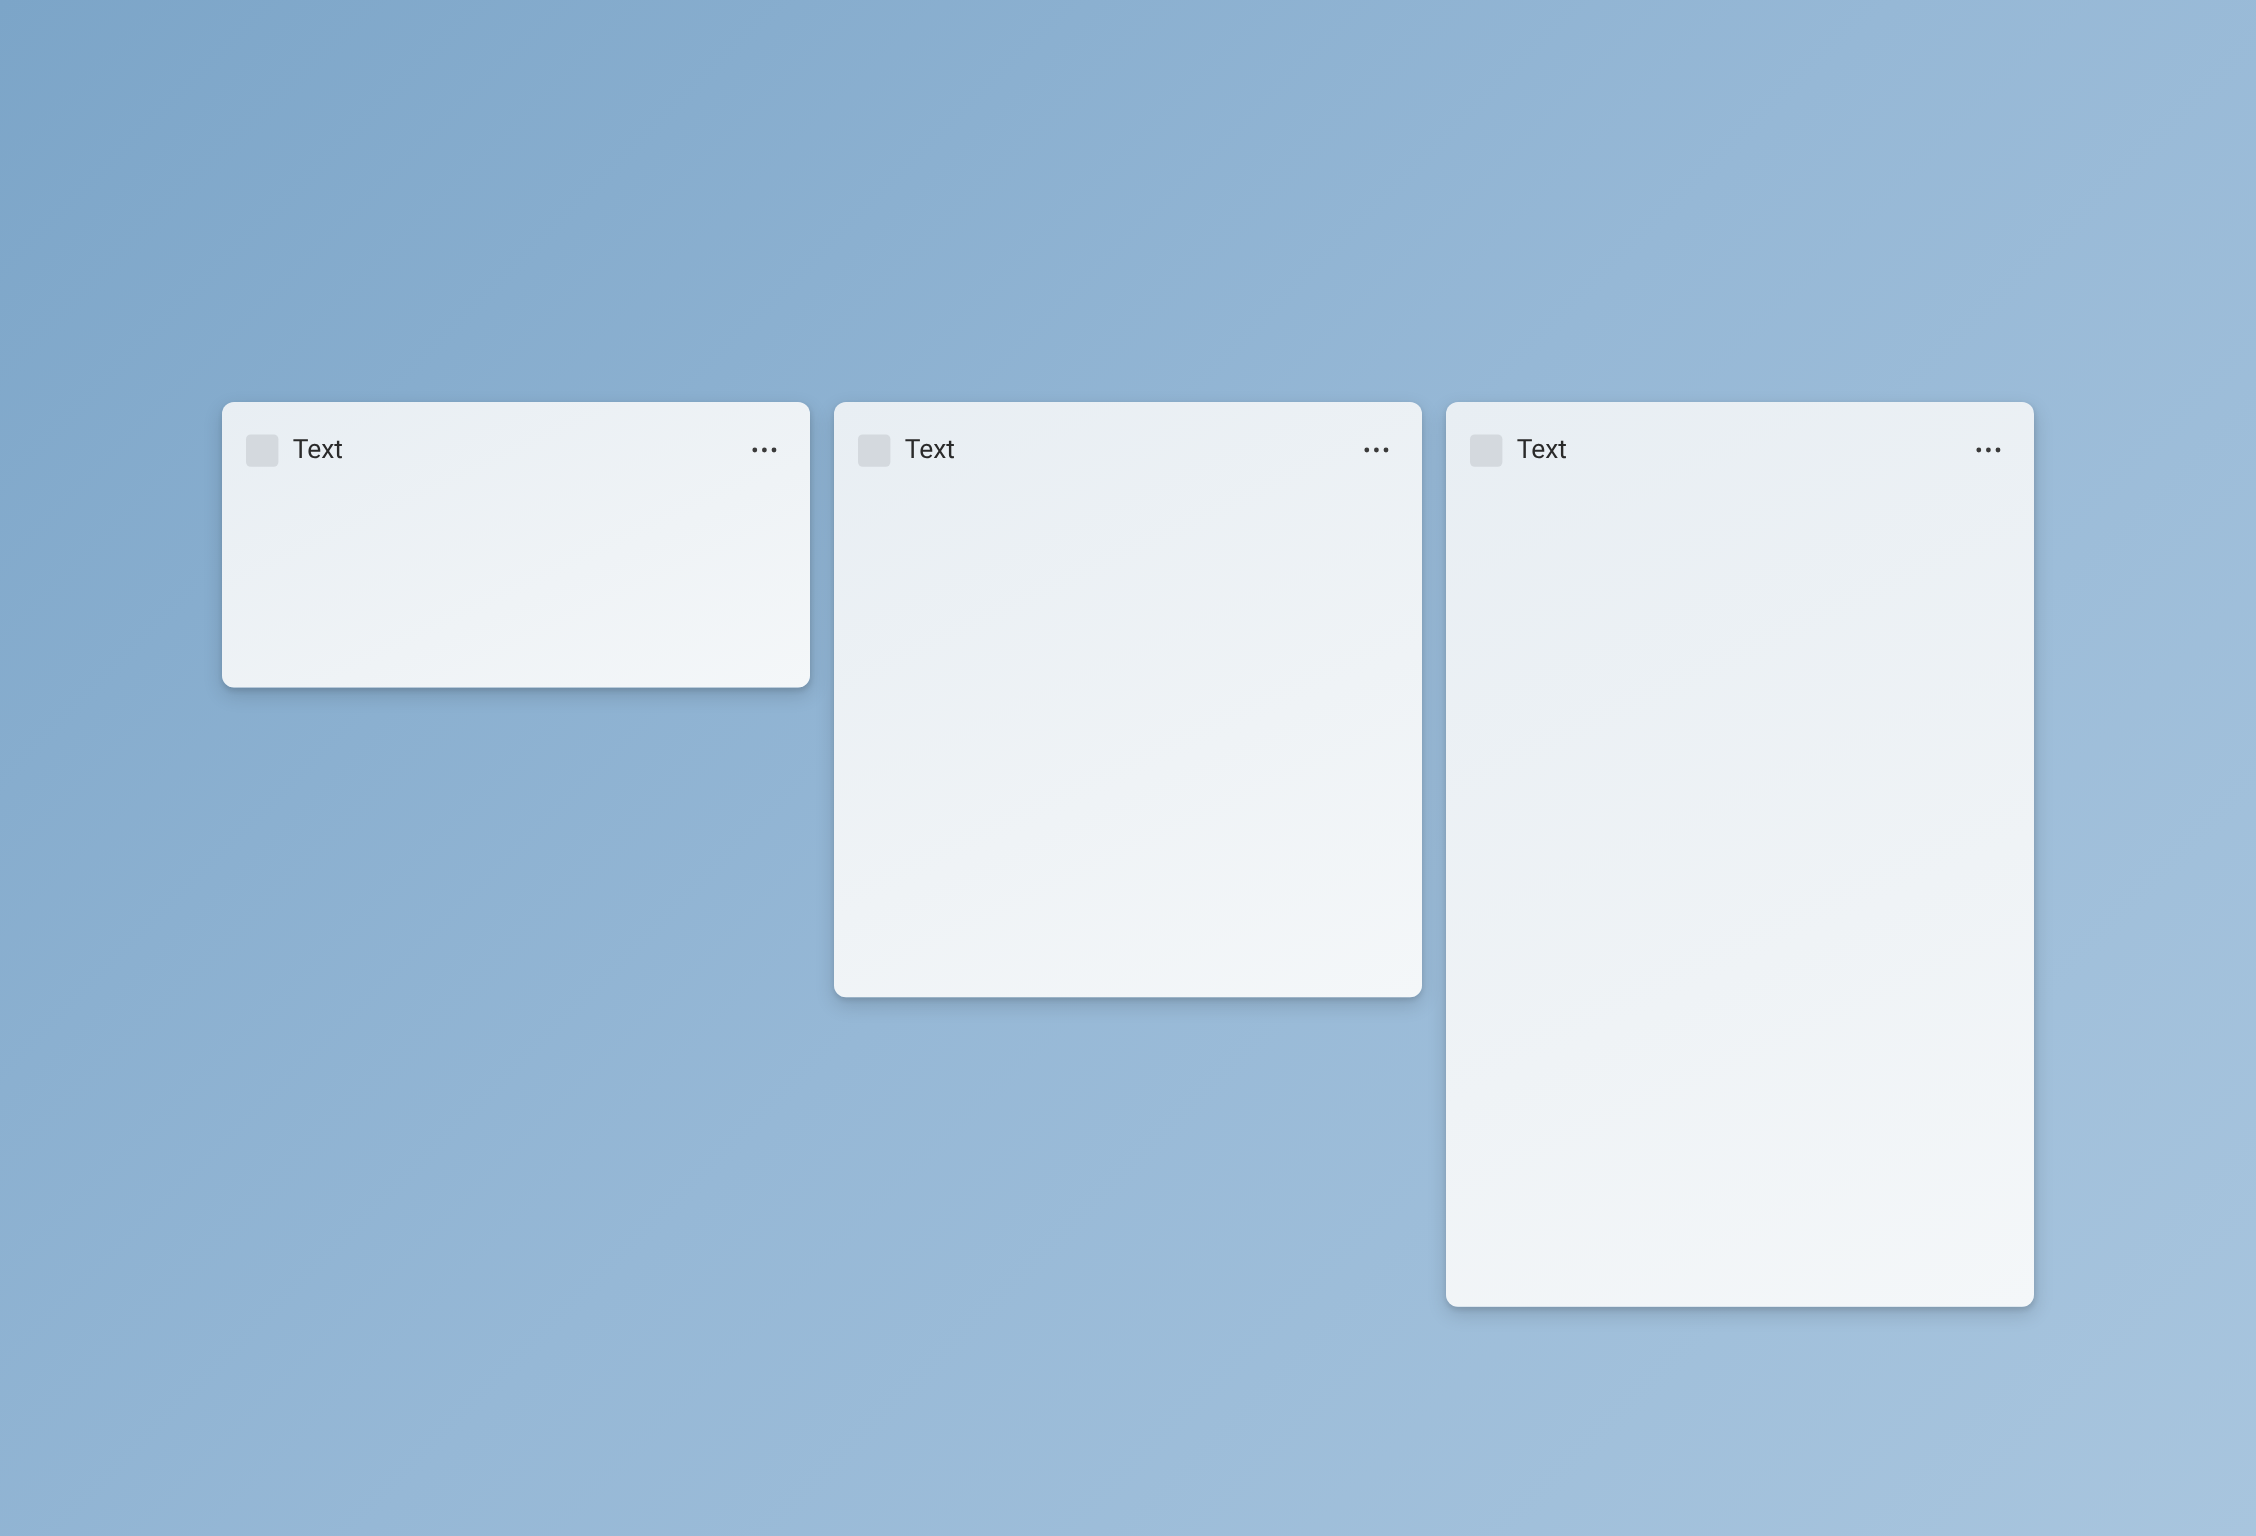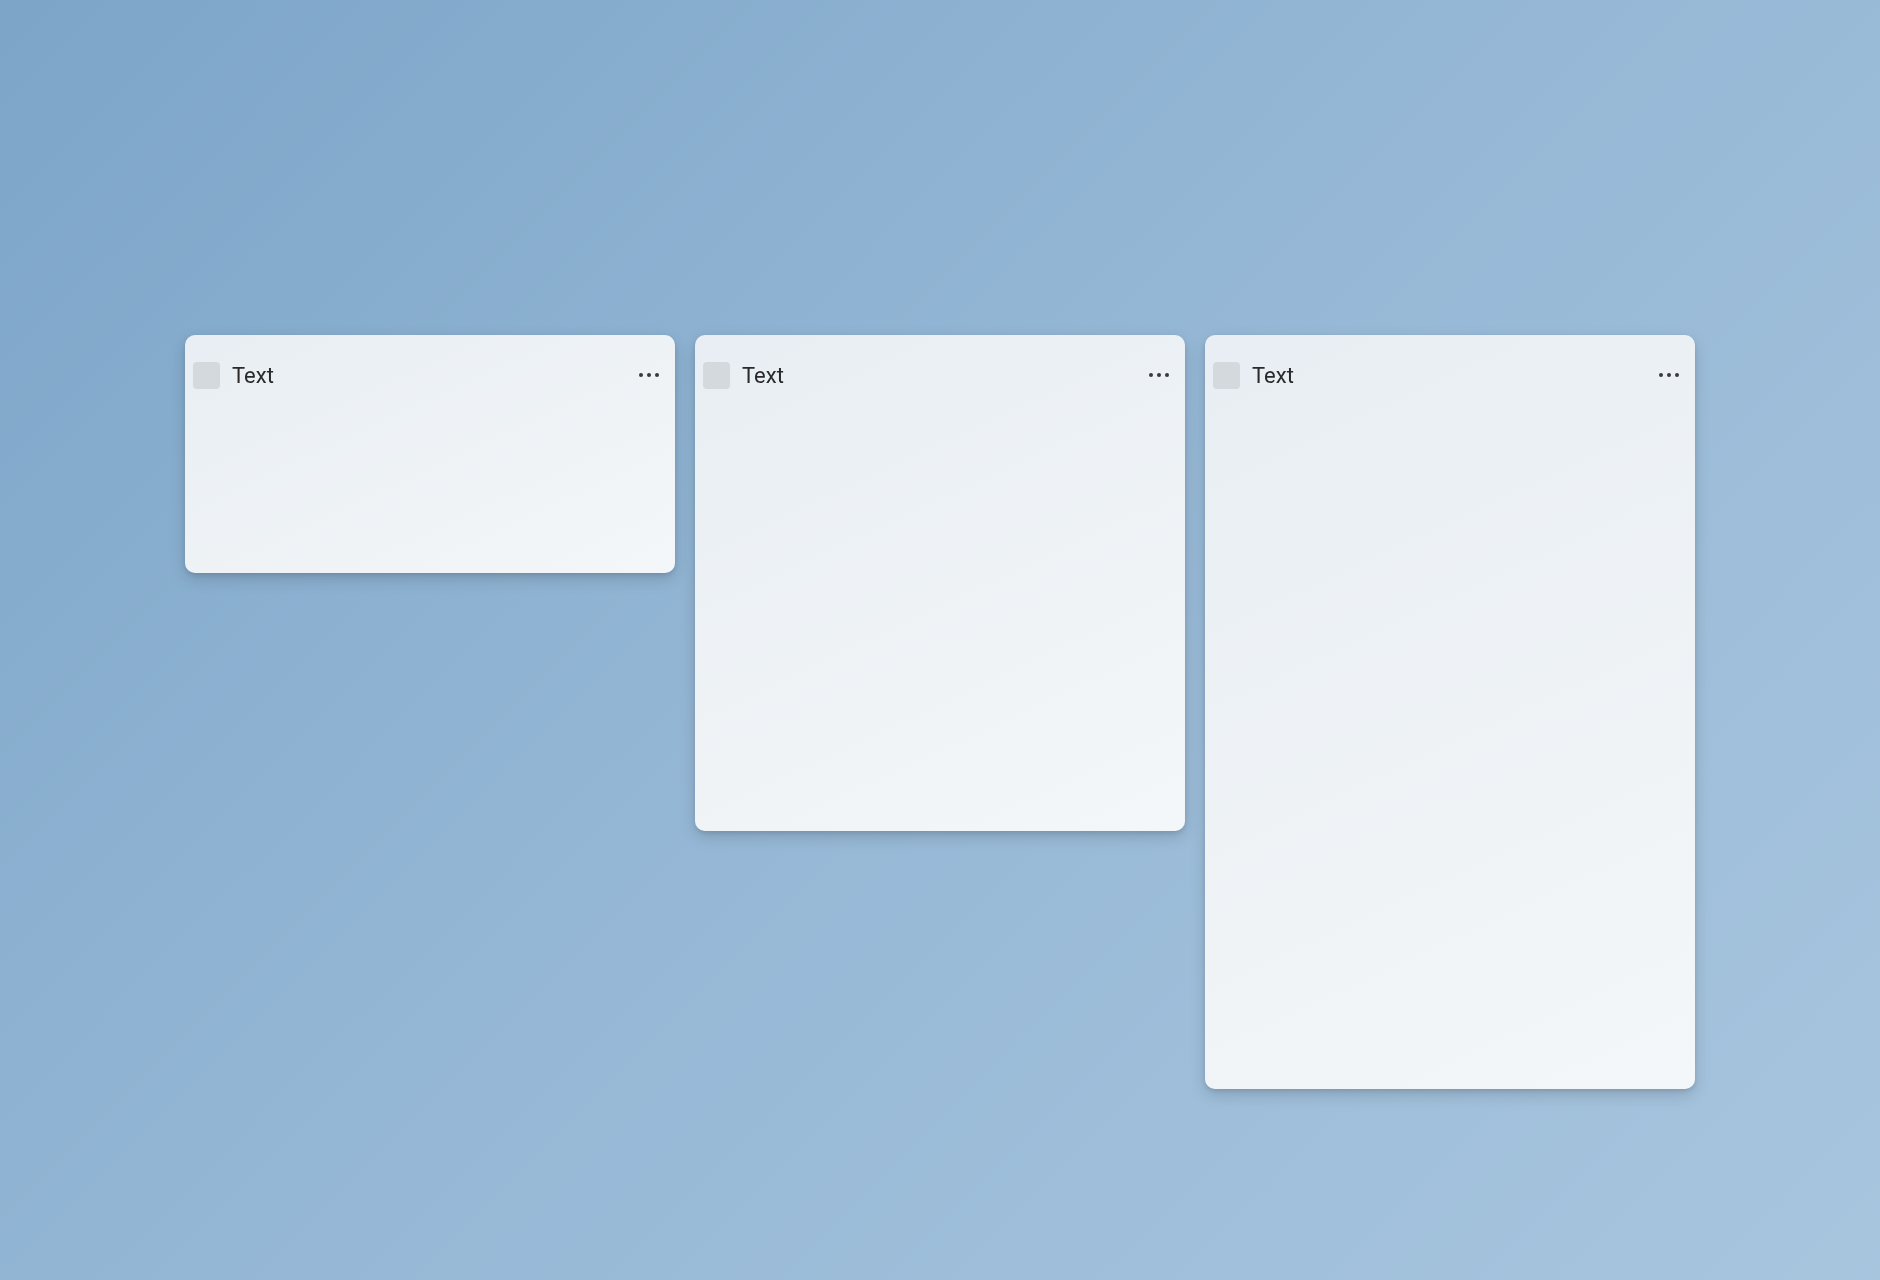--- a/index.html
+++ b/index.html
@@ -25,21 +25,21 @@
       display: flex;
       gap: 20px;
       align-items: flex-start;
     }
     
     .card {
       width: 490px;
       background: linear-gradient(155deg, #e8eef3 0%, #eff3f6 60%, #f4f7f9 100%);
       border-radius: 10px;
       box-shadow: 0 6px 16px rgba(0, 0, 0, 0.15), 0 2px 4px rgba(0, 0, 0, 0.1);
-      padding: 20px 8px;
+      padding: 20px 20px;
     }
     
     .card-small {
       height: 238px;
     }
     
     .card-medium {
       height: 496px;
     }
     

